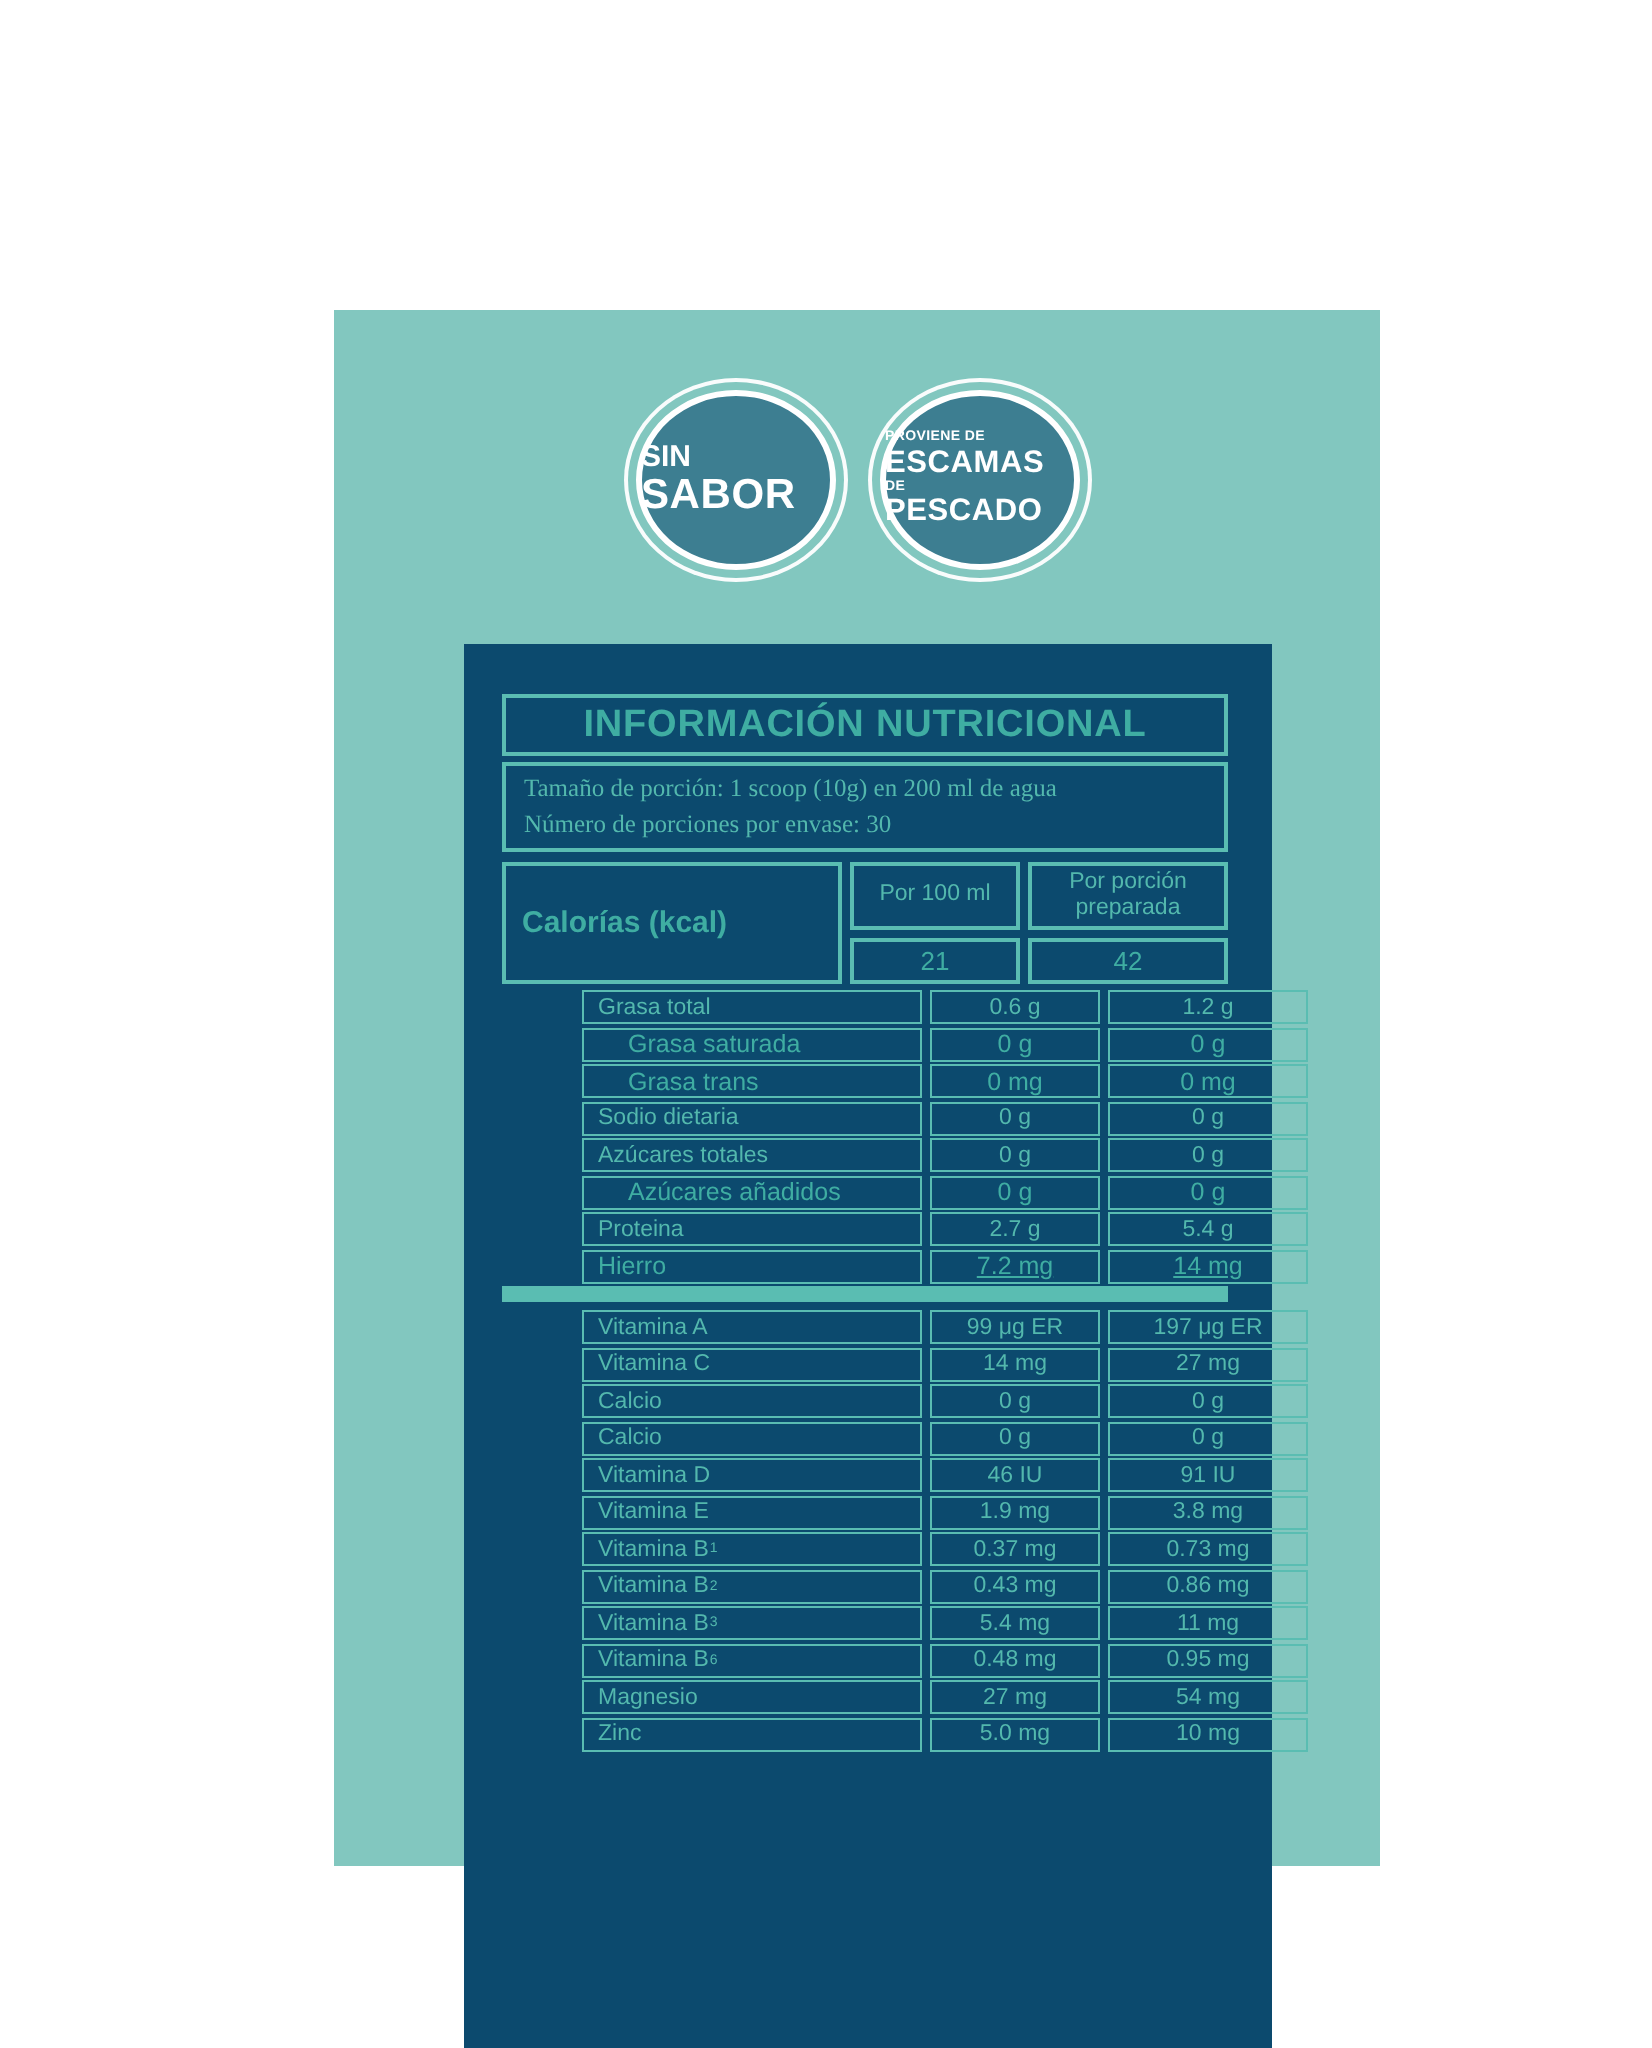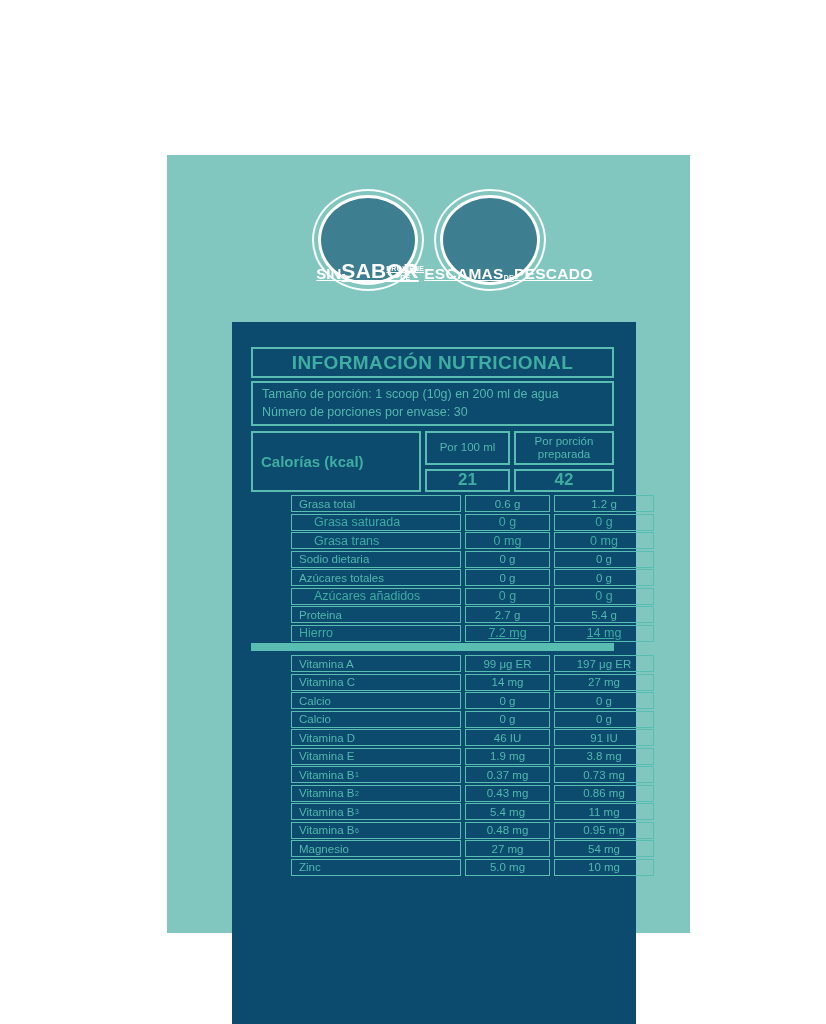--- a/index.html
+++ b/index.html
@@ -14,58 +14,58 @@
   .page{position:relative;width:826px;height:1024px;background:#fff;overflow:hidden;}
   .panel{position:absolute;left:167px;top:155px;width:523px;height:778px;background:var(--panel);}
 
   
   .badges{position:absolute;top:40px;left:0;right:0;display:flex;justify-content:center;gap:22px;}
   .badge{
     width:100px;height:90px;border-radius:50%;
     background:var(--badge);
     border:3px solid #fff;
     box-shadow:0 0 0 4px var(--panel),0 0 0 6px rgba(255,255,255,.95);
-    display:flex;flex-direction:row;align-items:flex-end;justify-content:center;
-    color:#fff;font-weight:bold;text-align:center;text-decoration:underline;
+    display:flex;flex-direction:column;align-items:flex-start;justify-content:center;
+    color:#fff;font-weight:bold;text-align:center;
   }
   .badge .b-xs{font-size:7px;letter-spacing:.2px;line-height:1.2;}
   .badge .b-md{font-size:15px;line-height:1.1;}
   .badge .b-lg{font-size:21px;line-height:1.05;letter-spacing:.3px;}
   .badge.badge--wide .b-lg{font-size:15.5px;}
 
   
   .card{
     position:absolute;left:65px;top:167px;width:404px;height:738px;background:#0c4a6e;
     padding:25px 22px 0 19px;
   }
 
   .tbox{border:2px solid var(--accent);color:var(--txt);}
   .title-box{
     height:31px;margin-bottom:3px;display:flex;align-items:center;justify-content:center;
     font-size:19px;font-weight:bold;color:var(--txt-bold);letter-spacing:.4px;white-space:nowrap;
   }
   .serving-box{
-    min-height:37px;margin-bottom:5px;padding:3px 9px;font-size:12.5px;line-height:1.4;
+    min-height:37px;margin-bottom:5px;padding:3px 9px;font-size:12.5px;line-height:1.4;font-family:Liberation Serif, serif;
   }
 
   .cal-grid{
     display:grid;grid-template-columns:170px 85px 100px;column-gap:4px;row-gap:3px;
     margin-bottom:3px;
   }
   .cal-label{
     grid-row:1/3;display:flex;align-items:flex-end;padding:20px 8px;
     font-size:15px;font-weight:bold;color:var(--txt-bold);
   }
   .col-head{
     height:34px;display:flex;align-items:center;justify-content:center;text-align:center;
     font-size:11.5px;line-height:1.15;padding:0 2px;
   }
   .col-val{
     height:23px;display:flex;align-items:center;justify-content:center;
-    font-size:17px;font-weight:bold;color:var(--txt-bold);
+    font-size:13px;font-weight:normal;color:var(--txt-bold);
   }
 
   .nrow{display:grid;grid-template-columns:170px 85px 100px;column-gap:4px;margin-bottom:1.5px;margin-left:40px;}
   .cell{
     border:1.5px solid var(--accent);height:17px;display:flex;align-items:center;
     font-size:11.5px;color:var(--txt);padding:0 7px;white-space:nowrap;overflow:hidden;
   }
   .cell.val{justify-content:center;padding:0 2px;}
   .nrow.bold .cell{font-weight:normal;font-size:12.5px;color:var(--txt-bold);}
   .nrow.indent .cell.lab{padding-left:22px;}

